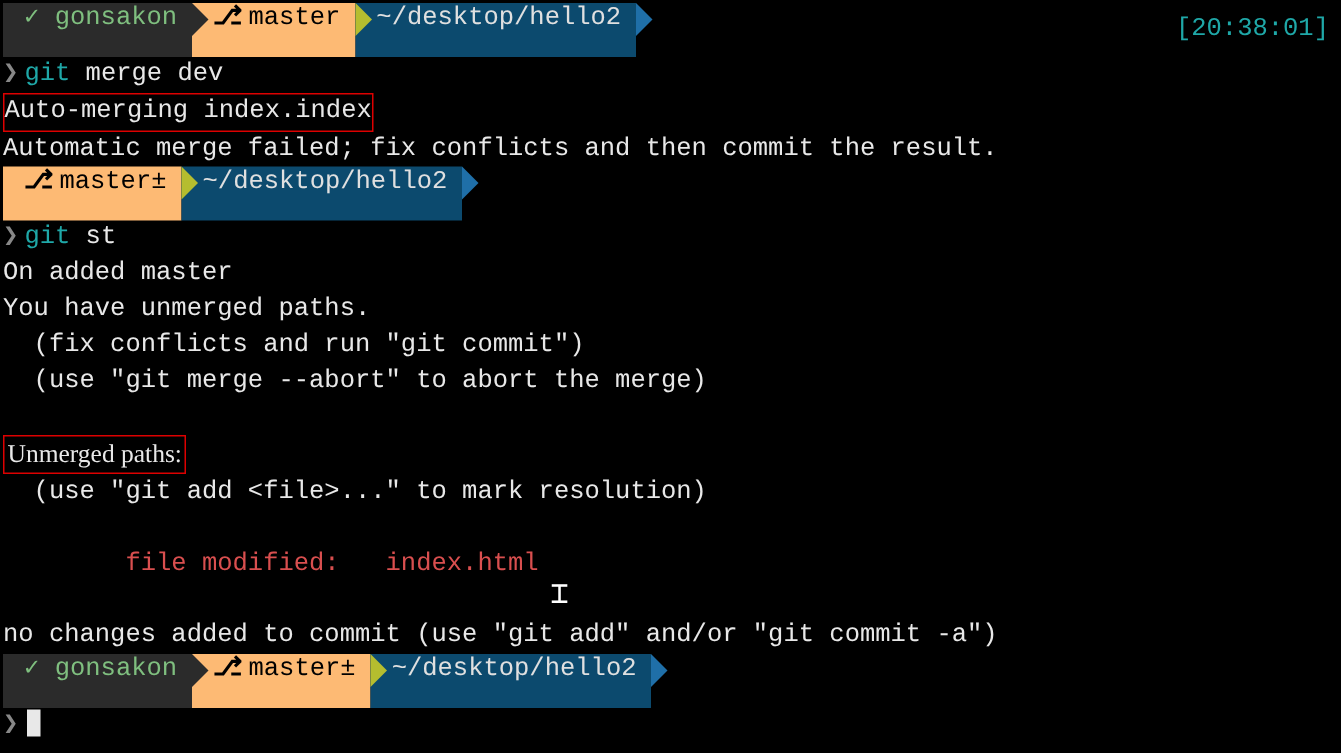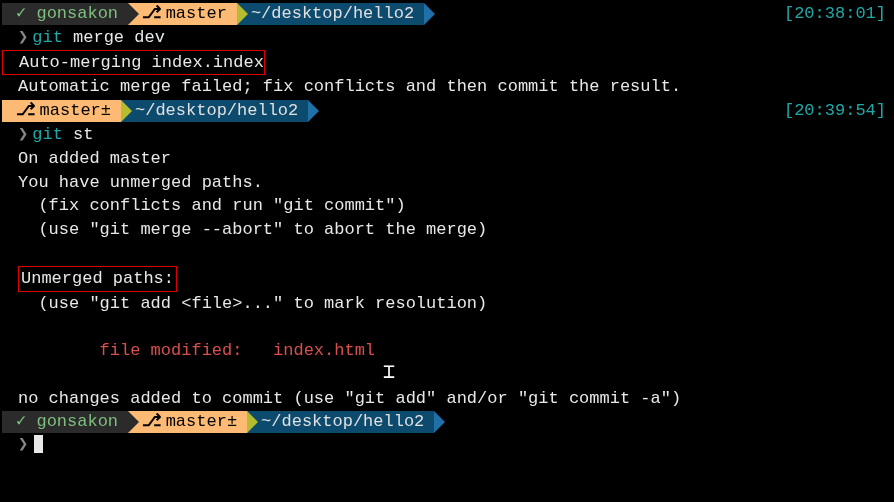--- a/index.html
+++ b/index.html
@@ -7,26 +7,26 @@
     background: #000;
     color: #fff;
     font-family: "Courier New", monospace;
     font-size: 17px;
     line-height: 1.4;
     padding: 2px;
     width: 894px;
     height: 502px;
     overflow: hidden;
   }
-  .line { white-space: pre; margin-left: 16px; }
+  .line { white-space: pre; }
   .prompt-seg {
     display: inline-block;
     padding: 0 10px 0 14px;
     position: relative;
-    height: 22px;
+    height: 36px;
     line-height: 22px;
     vertical-align: middle;
   }
   .prompt-seg::after {
     content: "";
     position: absolute;
     right: -11px;
     top: 0;
     border-top: 11px solid transparent;
     border-bottom: 11px solid transparent;
@@ -42,21 +42,21 @@
   .seg-path span { color: #e0e0e0; }
   .seg-path::after { border-left-color: #1f6fa8; }
   .seg-branch::after { border-left-color: #b5bd2f; }
   .seg-user::after { border-left-color: #2b2b2b; }
   .prompt-row { display: flex; align-items: center; }
   .prompt-right { margin-left: auto; color: #1fa8a8; padding-right: 6px; }
   .arrow { color: #888; margin-right: 4px; }
   .txt-white { color: #e8e8e8; }
   .txt-red { color: #d94f4f; }
   .txt-teal { color: #1fa8a8; }
-  .box-red { border: 1.5px solid #d00; display: inline-block; padding: 0 2px; }
+  .box-red { border: 1.5px solid #d00; display: inline-block; padding: 0 2px; font-family: Liberation Serif, serif; }
   .box-red-block { border: 1.5px solid #d00; display: inline-block; }
   .cursor {
     display: inline-block;
     width: 9px;
     height: 18px;
     background: #e8e8e8;
     vertical-align: middle;
     margin-left: 2px;
   }
   .icon-branch {
@@ -100,21 +100,20 @@
 <div class="line txt-white">Automatic merge failed; fix conflicts and then commit the result.</div>
 
 
 <div class="prompt-row">
   <span class="prompt-seg seg-branch">
     <span><span class="icon-branch">⎇</span><span>master±</span></span>
   </span>
   <span class="prompt-seg seg-path">
     <span>~/desktop/hello2</span>
   </span>
-  <span class="prompt-right">[20:39:54]</span>
 </div>
 
 
 <div class="line"><span class="arrow">❯</span><span class="txt-teal">git</span> <span class="txt-white">st</span></div>
 
 
 <div class="line txt-white">On added master</div>
 <div class="line txt-white">You have unmerged paths.</div>
 <div class="line txt-white">  (fix conflicts and run "git commit")</div>
 <div class="line txt-white">  (use "git merge --abort" to abort the merge)</div>

